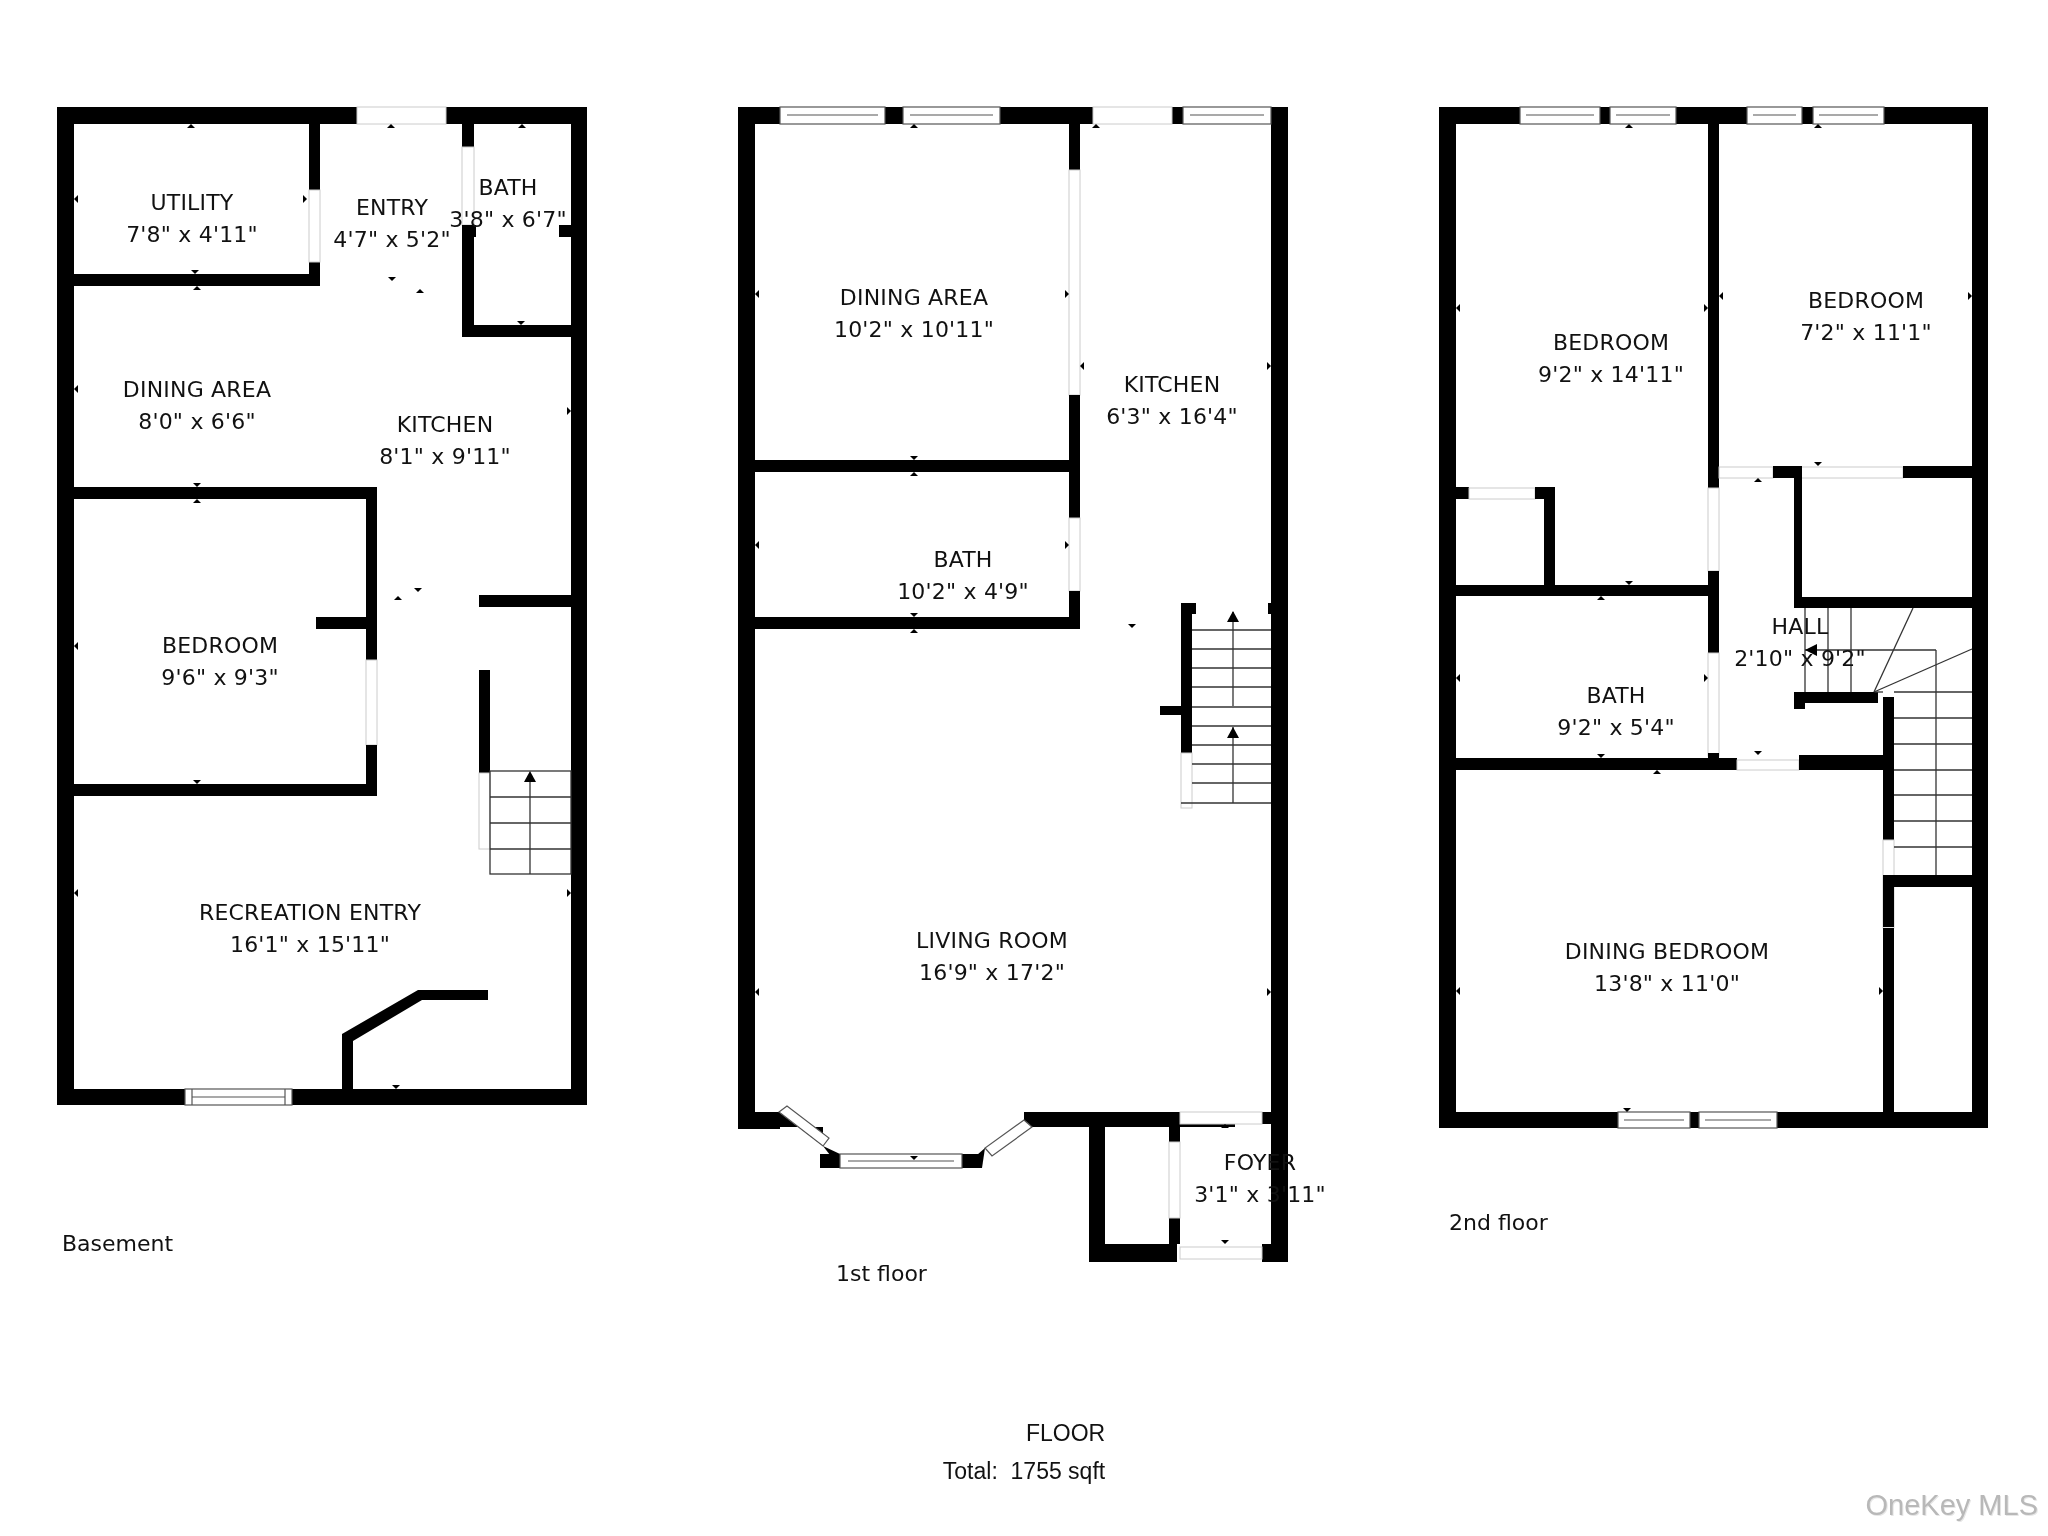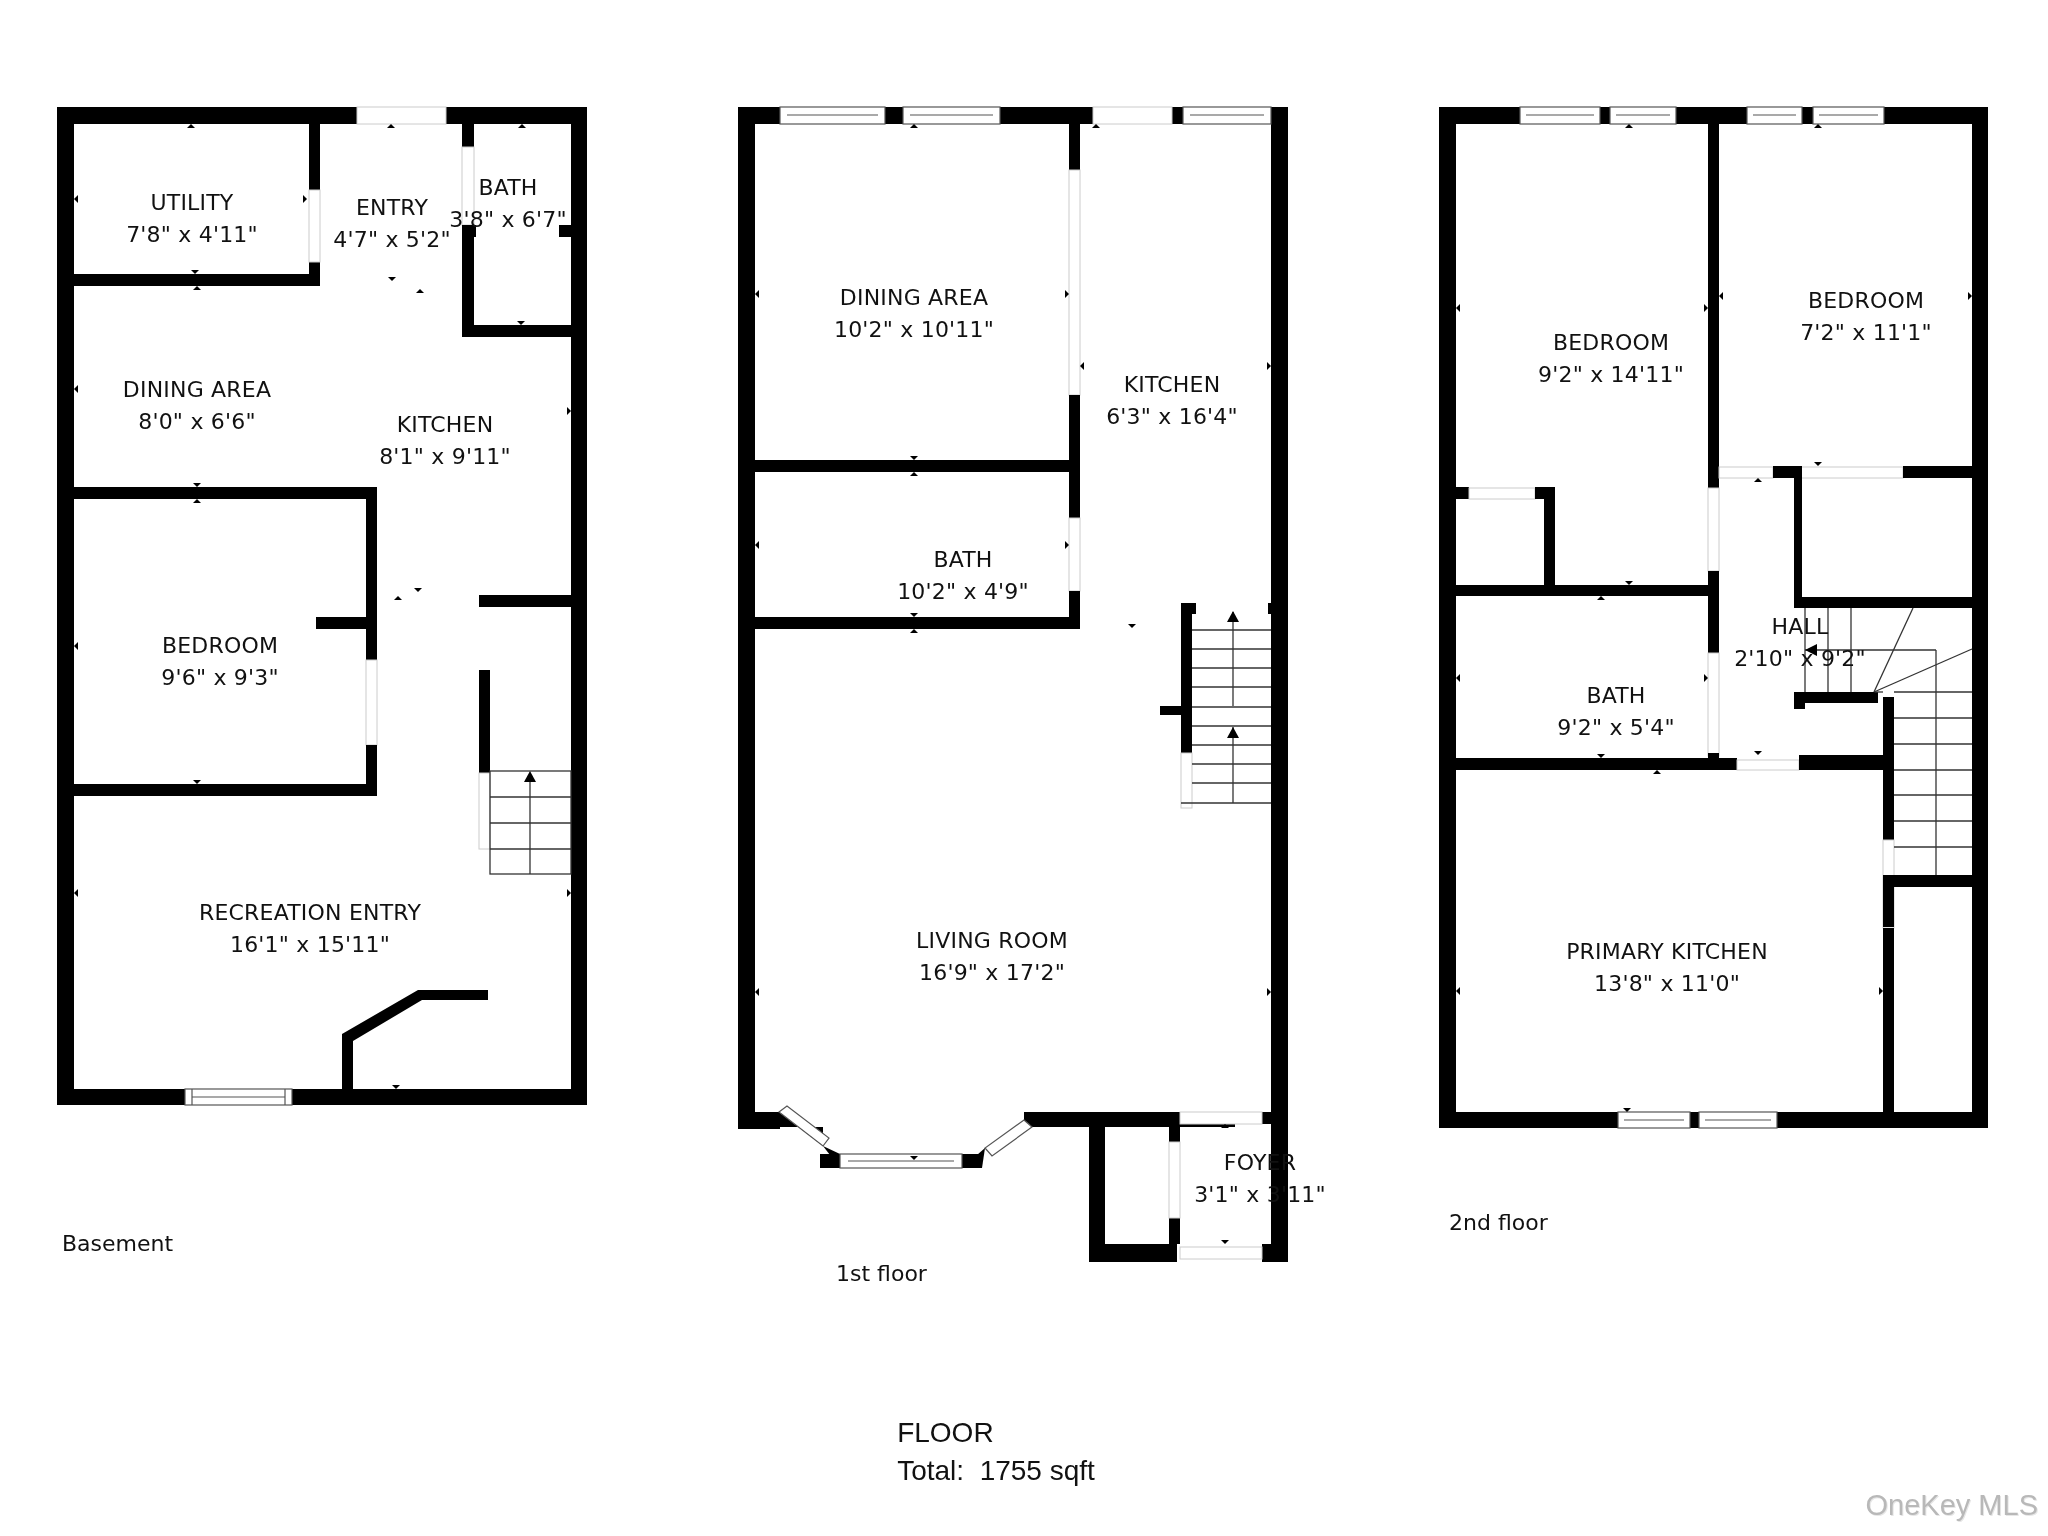--- a/index.html
+++ b/index.html
@@ -8,21 +8,21 @@
   .wall { fill: #000000; }
   .win-frame { fill: #ffffff; stroke: #555555; stroke-width: 1.2; }
   .win-line { stroke: #555555; stroke-width: 1.2; }
   .door-gap { fill: #ffffff; stroke: #cccccc; stroke-width: 1; }
   .stair-line { stroke: #333333; stroke-width: 1.3; fill: none; }
   .marker { fill: #000000; }
   .room-label { position: absolute; text-align: center; color: #111111; font-size: 22px; line-height: 32px; white-space: nowrap; transform: translateX(-50%); letter-spacing: 0.2px; }
   .room-label .name { display: block; }
   .room-label .dims { display: block; }
   .floor-caption { position: absolute; font-size: 22px; color: #111111; white-space: nowrap; }
-  .footer { position: absolute; left: 996px; top: 1414px; transform: translateX(-50%); text-align: left; color: #111111; font-family: "Liberation Sans", sans-serif; font-size: 28px; line-height: 38px; }
+  .footer { position: absolute; left: 1024px; top: 1414px; transform: translateX(-50%); text-align: right; color: #111111; font-family: "Liberation Sans", sans-serif; font-size: 23px; line-height: 38px; }
   .watermark { position: absolute; right: 10px; bottom: 14px; font-family: Liberation Sans, sans-serif; font-size: 29px; color: #b8b8b8; text-shadow: 1px 1px 0 #e6e6e6; }
 </style>
 </head>
 <body>
 
 <svg class="plan" viewBox="0 0 2048 1536" xmlns="http://www.w3.org/2000/svg">
 
   <g>
 
     <rect class="wall" x="57" y="107" width="300" height="17"></rect>
@@ -351,21 +351,21 @@
 </div>
 <div class="room-label" style="left:1800px; top:611px;">
   <span class="name">HALL</span>
   <span class="dims">2'10" x 9'2"</span>
 </div>
 <div class="room-label" style="left:1616px; top:680px;">
   <span class="name">BATH</span>
   <span class="dims">9'2" x 5'4"</span>
 </div>
 <div class="room-label" style="left:1667px; top:936px;">
-  <span class="name">PRIMARY KITCHEN</span>
+  <span class="name">DINING BEDROOM</span>
   <span class="dims">13'8" x 11'0"</span>
 </div>
 <div class="floor-caption" style="left:1449px; top:1210px;">2nd floor</div>
 
 <div class="footer">
   <div>FLOOR</div>
   <div style="white-space:pre;">Total:  1755 sqft</div>
 </div>
 
 <div class="watermark">OneKey MLS</div>

